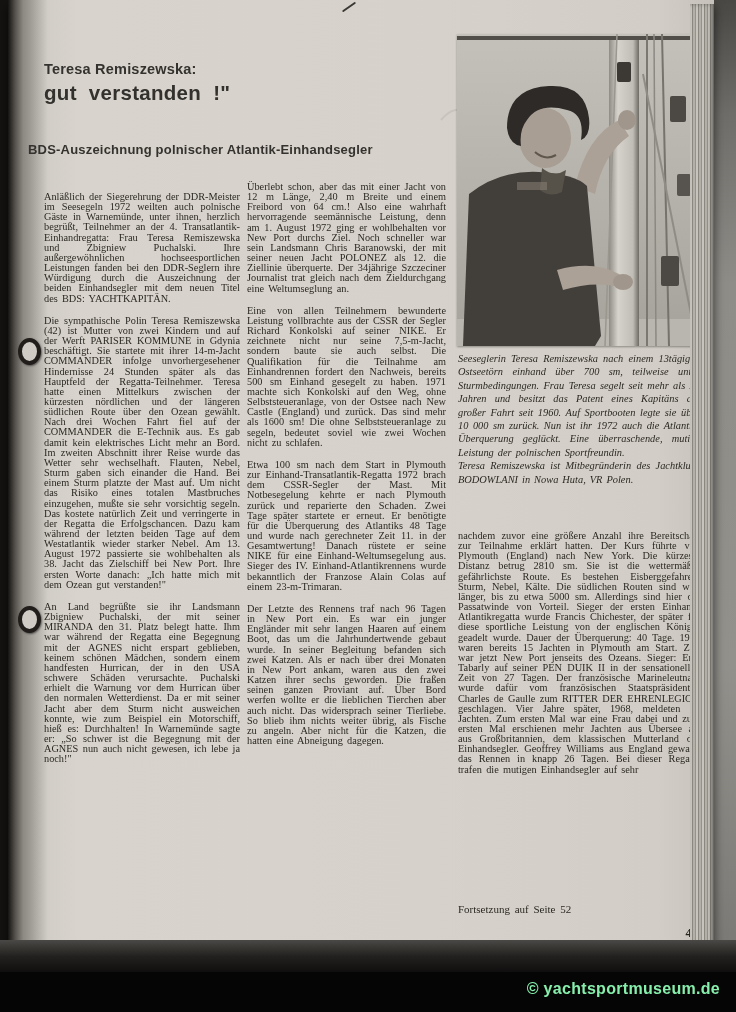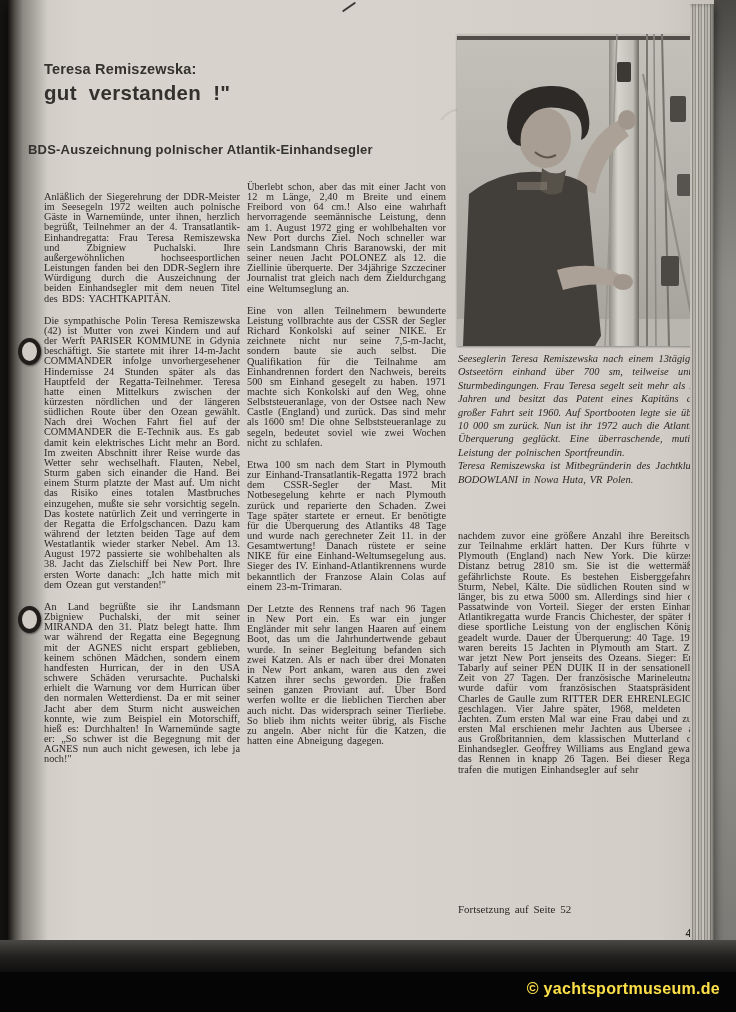--- a/index.html
+++ b/index.html
@@ -46,21 +46,21 @@
   .caption p{margin:0;}
   .continuation{position:absolute;left:450px;top:903px;width:230px;text-align:left;
     font-size:11px;color:#2b2823;word-spacing:2px;}
   .page-number{position:absolute;left:590px;top:926px;width:100px;text-align:right;
     font-weight:bold;font-size:12.5px;color:#26231f;}
   
   .bottom-shadow{position:absolute;left:0;top:940px;width:736px;height:36px;
     background:linear-gradient(180deg,#4b4946 0%,#23211f 45%,#0b0a0a 100%);}
   .watermark-bar{position:absolute;left:0;top:972px;width:736px;height:40px;background:#050505;}
   .watermark-bar span{position:absolute;right:16px;top:8px;font-family:"Liberation Sans",sans-serif;
-    font-weight:bold;font-size:16px;color:#fde047;letter-spacing:.3px;padding-left:47px;}
+    font-weight:bold;font-size:16px;color:#86efac;letter-spacing:.3px;padding-left:47px;}
 </style>
 </head>
 <body>
 
 <div class="scan">
 
   <div class="backdrop-right"></div>
 
   <div class="paper">
     <div class="binding"></div>

